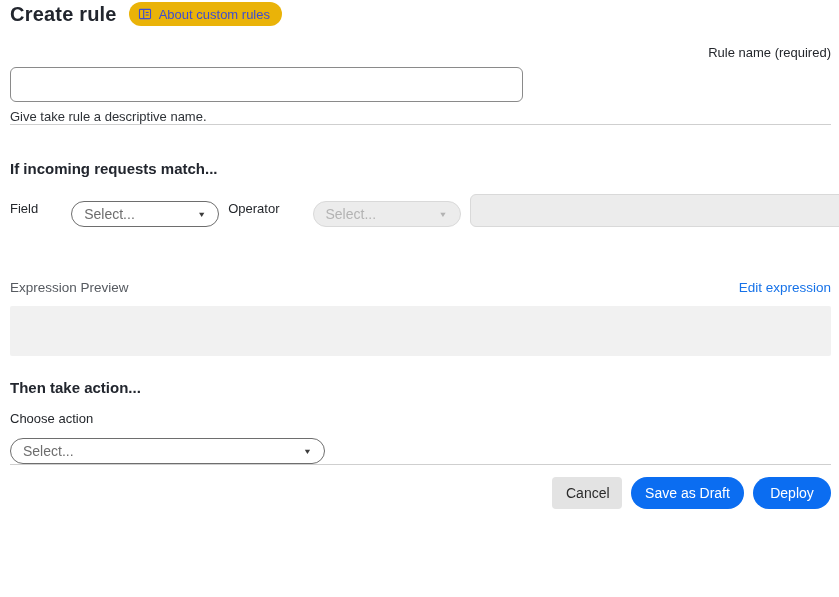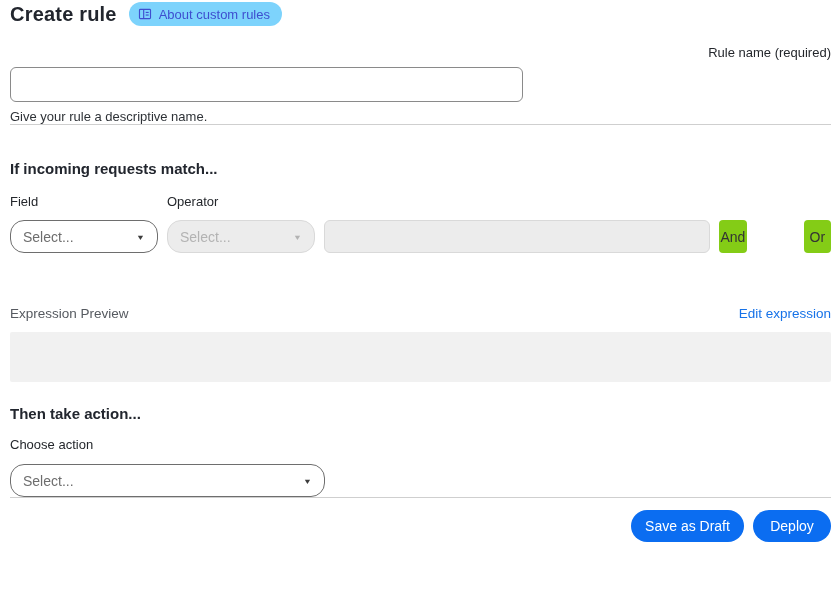--- a/index.html
+++ b/index.html
@@ -10,21 +10,21 @@
     color: #1f2328;
     overflow: hidden;
   }
   .container { padding: 0 8px 0 10px; width: 839px; }
 
   
   .header-row { display: flex; align-items: center; gap: 12px; margin-top: 2px; }
   .page-title { font-size: 20px; font-weight: 700; color: #22262e; letter-spacing: .2px; }
   .about-badge {
     display: inline-flex; align-items: center; gap: 7px;
-    background: #7dd3fc; color: #3e4ecf;
+    background: #eab308; color: #3e4ecf;
     font-size: 13px; line-height: 1;
     padding: 5px 12px 5px 9px; border-radius: 14px;
     text-decoration: none; cursor: pointer;
   }
   .about-badge svg { display: block; }
 
   
   .field-label { font-size: 13px; color: #24272c; margin-top: 19px; text-align: right; }
   .rule-name-input {
     display: block; margin-top: 7px;
@@ -39,25 +39,25 @@
   hr.divider { border: none; border-top: 1px solid #cfcfcf; margin: 0; }
   .divider-1 { margin-top: 23px; }
   .divider-2 { margin-top: 35px; }
 
   .section-heading { font-size: 15px; font-weight: 700; color: #22262e; }
   .heading-match { margin-top: 35px; }
   .heading-action { margin-top: 23px; }
 
   
   .condition-row { display: flex; align-items: flex-end; gap: 9px; margin-top: 17px; }
-  .cond-group { display: flex; flex-direction: column; }
+  .cond-group { display: flex; flex-direction: row; gap: 33px; }
   .cond-label { font-size: 13px; color: #24272c; margin-bottom: 11px; }
 
   .select-box {
-    height: 33px; border: 1px solid #6e6e6e; border-radius: 14px;
+    height: 26px; border: 1px solid #6e6e6e; border-radius: 14px;
     background: #fff; display: flex; align-items: center;
     justify-content: space-between; padding: 0 12px;
     font-size: 14px; color: #6d6d6d; cursor: pointer;
   }
   .select-box .caret { font-size: 9px; color: #3c3c3c; transform: scaleY(.85); }
   .select-box.disabled {
     background: #ececec; border-color: #d9d9d9; color: #b3b3b3; cursor: default;
   }
   .select-box.disabled .caret { color: #b3b3b3; }
 
@@ -123,21 +123,21 @@
           <line x1="8.8" y1="6.2" x2="12.2" y2="6.2"></line>
           <line x1="8.8" y1="9.2" x2="12.2" y2="9.2"></line>
         </svg>
       </span>
       <span>About custom rules</span>
     </a>
   </div>
 
   <div class="field-label">Rule name (required)</div>
   <input class="rule-name-input" type="text" value="" style="">
-  <div class="helper-text">Give your rule a descriptive name.</div>
+  <div class="helper-text">Give take rule a descriptive name.</div>
 
   <hr class="divider divider-1">
 
   <h2 class="section-heading heading-match">If incoming requests match...</h2>
 
   <div class="condition-row">
     <div class="cond-group">
       <div class="cond-label">Field</div>
       <div class="select-box w-field">
         <span>Select...</span>
@@ -170,17 +170,18 @@
   <h2 class="section-heading heading-action">Then take action...</h2>
   <div class="choose-label">Choose action</div>
   <div class="select-box action-select">
     <span>Select...</span>
     <span class="caret">▼</span>
   </div>
 
   <hr class="divider divider-2">
 
   <div class="footer-row">
+    <button class="btn btn-cancel">Cancel</button>
     <button class="btn btn-primary btn-save">Save as Draft</button>
     <button class="btn btn-primary btn-deploy">Deploy</button>
   </div>
 
 </div>
 
 </body></html>

